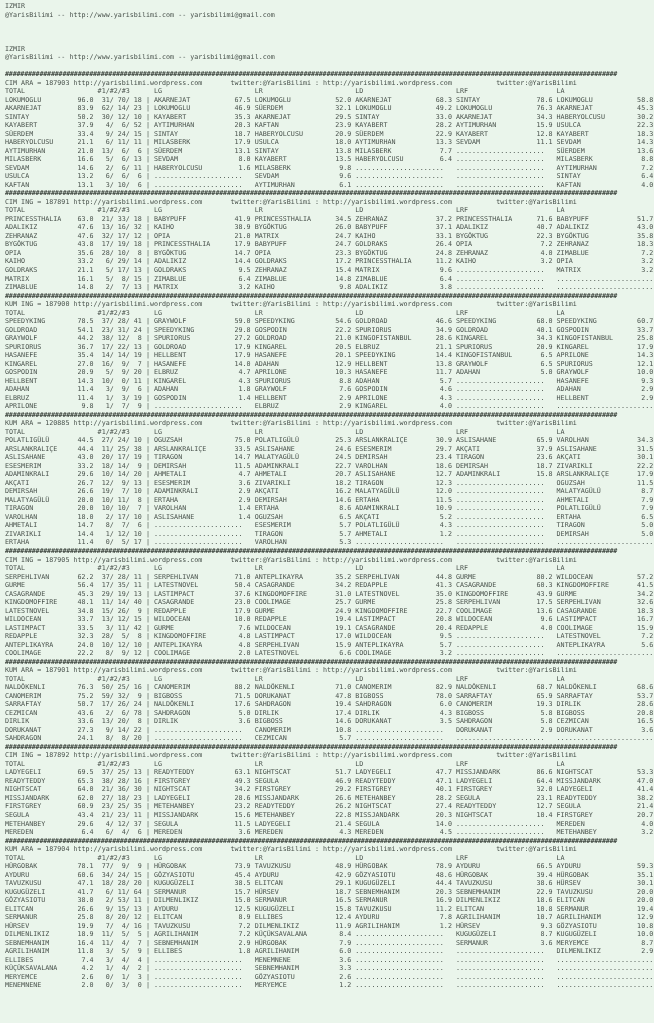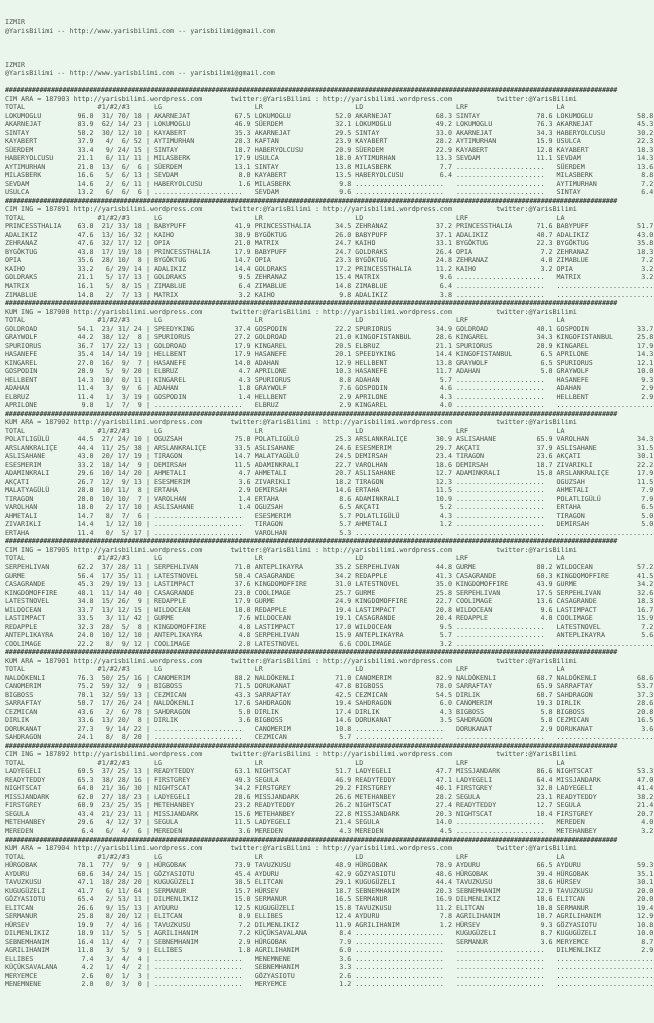--- a/index.html
+++ b/index.html
@@ -2,21 +2,21 @@
 <html><head>
 <meta charset="utf-8">
 <style>
   html,body{margin:0;padding:0;}
   body{
     width:654px;height:1023px;overflow:hidden;
     background:#eaf5eb;color:#47504a;
     font-family:"DejaVu Sans Mono","Liberation Mono",monospace;
     font-size:6.7px;line-height:8.52px;
   }
-  .report{padding:2px 0 0 5px;margin-top:16px;}
+  .report{padding:2px 0 0 5px;}
   .ln{white-space:pre;height:8.52px;overflow:hidden;}
   .sep{color:#3e463f;font-weight:bold;letter-spacing:-0.2px;}
 </style>
 </head>
 <body style="background: rgb(234, 245, 235); color: rgb(71, 80, 74);">
 
 <div class="report">
   <div class="ln">IZMIR</div>
   <div class="ln">@YarisBilimi -- http://www.yarisbilimi.com -- yarisbilimi@gmail.com</div>
   <div class="ln">&nbsp;</div>
@@ -33,60 +33,63 @@
         <div class="ln">LOKUMOGLU         96.0  31/ 70/ 18 | AKARNEJAT           67.5 LOKUMOGLU           52.0 AKARNEJAT           68.3 SINTAY              78.6 LOKUMOGLU           58.8 </div>
         <div class="ln">AKARNEJAT         83.9  62/ 14/ 23 | LOKUMOGLU           46.9 SÜERDEM             32.1 LOKUMOGLU           49.2 LOKUMOGLU           76.3 AKARNEJAT           45.3 </div>
         <div class="ln">SINTAY            50.2  30/ 12/ 10 | KAYABERT            35.3 AKARNEJAT           29.5 SINTAY              33.0 AKARNEJAT           34.3 HABERYOLCUSU        30.2 </div>
         <div class="ln">KAYABERT          37.9   4/  6/ 52 | AYTIMURHAN          20.3 KAFTAN              23.9 KAYABERT            28.2 AYTIMURHAN          15.9 USULCA              22.3 </div>
         <div class="ln">SÜERDEM           33.4   9/ 24/ 15 | SINTAY              18.7 HABERYOLCUSU        20.9 SÜERDEM             22.9 KAYABERT            12.8 KAYABERT            18.3 </div>
         <div class="ln">HABERYOLCUSU      21.1   6/ 11/ 11 | MILASBERK           17.9 USULCA              18.0 AYTIMURHAN          13.3 SEVDAM              11.1 SEVDAM              14.3 </div>
         <div class="ln">AYTIMURHAN        21.0  13/  6/  6 | SÜERDEM             13.1 SINTAY              13.8 MILASBERK            7.7 ......................   SÜERDEM             13.6 </div>
         <div class="ln">MILASBERK         16.6   5/  6/ 13 | SEVDAM               8.0 KAYABERT            13.5 HABERYOLCUSU         6.4 ......................   MILASBERK            8.8 </div>
         <div class="ln">SEVDAM            14.6   2/  6/ 11 | HABERYOLCUSU         1.6 MILASBERK            9.8 ......................   ......................   AYTIMURHAN           7.2 </div>
         <div class="ln">USULCA            13.2   6/  6/  6 | ......................   SEVDAM               9.6 ......................   ......................   SINTAY               6.4 </div>
+        <div class="ln">KAFTAN            13.1   3/ 10/  6 | ......................   AYTIMURHAN           6.1 ......................   ......................   KAFTAN               4.0 </div>
       </section>
       <section>
         <div class="ln sep">################################################################################################################################################################</div>
         <div class="ln">CIM ING = 187891 http://yarisbilimi.wordpress.com       twitter:@YarisBilimi : http://yarisbilimi.wordpress.com           twitter:@YarisBilimi</div>
         <div class="ln">TOTAL                  #1/#2/#3      LG                       LR                       LD                       LRF                      LA</div>
         <div class="ln">PRINCESSTHALIA    63.0  21/ 33/ 18 | BABYPUFF            41.9 PRINCESSTHALIA      34.5 ZEHRANAZ            37.2 PRINCESSTHALIA      71.6 BABYPUFF            51.7 </div>
         <div class="ln">ADALIKIZ          47.6  13/ 16/ 32 | KAIHO               38.9 BYGÖKTUG            26.0 BABYPUFF            37.1 ADALIKIZ            40.7 ADALIKIZ            43.0 </div>
         <div class="ln">ZEHRANAZ          47.6  32/ 17/ 12 | OPIA                21.0 MATRIX              24.7 KAIHO               33.1 BYGÖKTUG            22.3 BYGÖKTUG            35.8 </div>
         <div class="ln">BYGÖKTUG          43.8  17/ 19/ 18 | PRINCESSTHALIA      17.9 BABYPUFF            24.7 GOLDRAKS            26.4 OPIA                 7.2 ZEHRANAZ            18.3 </div>
         <div class="ln">OPIA              35.6  28/ 10/  8 | BYGÖKTUG            14.7 OPIA                23.3 BYGÖKTUG            24.8 ZEHRANAZ             4.0 ZIMABLUE             7.2 </div>
         <div class="ln">KAIHO             33.2   6/ 29/ 14 | ADALIKIZ            14.4 GOLDRAKS            17.2 PRINCESSTHALIA      11.2 KAIHO                3.2 OPIA                 3.2 </div>
         <div class="ln">GOLDRAKS          21.1   5/ 17/ 13 | GOLDRAKS             9.5 ZEHRANAZ            15.4 MATRIX               9.6 ......................   MATRIX               3.2 </div>
         <div class="ln">MATRIX            16.1   5/  8/ 15 | ZIMABLUE             6.4 ZIMABLUE            14.8 ZIMABLUE             6.4 ......................   ..........................</div>
         <div class="ln">ZIMABLUE          14.8   2/  7/ 13 | MATRIX               3.2 KAIHO                9.8 ADALIKIZ             3.8 ......................   ..........................</div>
       </section>
       <section>
         <div class="ln sep">################################################################################################################################################################</div>
         <div class="ln">KUM ING = 187900 http://yarisbilimi.wordpress.com       twitter:@YarisBilimi : http://yarisbilimi.wordpress.com           twitter:@YarisBilimi</div>
         <div class="ln">TOTAL                  #1/#2/#3      LG                       LR                       LD                       LRF                      LA</div>
-        <div class="ln">GOLDROAD          54.1  23/ 31/ 24 | SPEEDYKING          37.4 GOSPODIN            22.2 SPURIORUS           34.9 GOLDROAD            40.1 GOSPODIN            33.7 </div>
+        <div class="ln">SPEEDYKING        78.5  37/ 28/ 41 | GRAYWOLF            59.0 SPEEDYKING          54.6 GOLDROAD            46.6 SPEEDYKING          68.0 SPEEDYKING          60.7 </div>
+        <div class="ln">GOLDROAD          54.1  23/ 31/ 24 | SPEEDYKING          29.8 GOSPODIN            22.2 SPURIORUS           34.9 GOLDROAD            40.1 GOSPODIN            33.7 </div>
         <div class="ln">GRAYWOLF          44.2  38/ 12/  8 | SPURIORUS           27.2 GOLDROAD            21.0 KINGOFISTANBUL      28.6 KINGAREL            34.3 KINGOFISTANBUL      25.8 </div>
         <div class="ln">SPURIORUS         36.7  17/ 22/ 13 | GOLDROAD            17.9 KINGAREL            20.5 ELBRUZ              21.1 SPURIORUS           20.9 KINGAREL            17.9 </div>
         <div class="ln">HASANEFE          35.4  14/ 14/ 19 | HELLBENT            17.9 HASANEFE            20.1 SPEEDYKING          14.4 KINGOFISTANBUL       6.5 APRILONE            14.3 </div>
         <div class="ln">KINGAREL          27.0  16/  9/  7 | HASANEFE            14.0 ADAHAN              12.9 HELLBENT            13.8 GRAYWOLF             6.5 SPURIORUS           12.1 </div>
         <div class="ln">GOSPODIN          20.9   5/  9/ 20 | ELBRUZ               4.7 APRILONE            10.3 HASANEFE            11.7 ADAHAN               5.0 GRAYWOLF            10.0 </div>
         <div class="ln">HELLBENT          14.3  10/  0/ 11 | KINGAREL             4.3 SPURIORUS            8.8 ADAHAN               5.7 ......................   HASANEFE             9.3 </div>
         <div class="ln">ADAHAN            11.4   3/  9/  6 | ADAHAN               1.8 GRAYWOLF             7.6 GOSPODIN             4.6 ......................   ADAHAN               2.9 </div>
         <div class="ln">ELBRUZ            11.4   1/  3/ 19 | GOSPODIN             1.4 HELLBENT             2.9 APRILONE             4.3 ......................   HELLBENT             2.9 </div>
         <div class="ln">APRILONE           9.8   1/  7/  9 | ......................   ELBRUZ               2.9 KINGAREL             4.0 ......................   ..........................</div>
       </section>
       <section>
         <div class="ln sep">################################################################################################################################################################</div>
-        <div class="ln">KUM ARA = 187902 http://yarisbilimi.wordpress.com       twitter:@YarisBilimi : http://yarisbilimi.wordpress.com           twitter:@YarisBilimi</div>
+        <div class="ln">KUM ARA = 120885 http://yarisbilimi.wordpress.com       twitter:@YarisBilimi : http://yarisbilimi.wordpress.com           twitter:@YarisBilimi</div>
         <div class="ln">TOTAL                  #1/#2/#3      LG                       LR                       LD                       LRF                      LA</div>
         <div class="ln">POLATLIGÜLÜ       44.5  27/ 24/ 10 | OGUZSAH             75.0 POLATLIGÜLÜ         25.3 ARSLANKRALIÇE       30.9 ASLISAHANE          65.9 VAROLHAN            34.3 </div>
         <div class="ln">ARSLANKRALIÇE     44.4  11/ 25/ 38 | ARSLANKRALIÇE       33.5 ASLISAHANE          24.6 ESESMERIM           29.7 AKÇATI              37.9 ASLISAHANE          31.5 </div>
         <div class="ln">ASLISAHANE        43.0  20/ 17/ 19 | TIRAGON             14.7 MALATYAGÜLÜ         24.5 DEMIRSAH            23.4 TIRAGON             23.6 AKÇATI              30.1 </div>
         <div class="ln">ESESMERIM         33.2  18/ 14/  9 | DEMIRSAH            11.5 ADAMINKRALI         22.7 VAROLHAN            18.6 DEMIRSAH            18.7 ZIVARIKLI           22.2 </div>
         <div class="ln">ADAMINKRALI       29.6  10/ 14/ 20 | AHMETALI             4.7 AHMETALI            20.7 ASLISAHANE          12.7 ADAMINKRALI         15.8 ARSLANKRALIÇE       17.9 </div>
         <div class="ln">AKÇATI            26.7  12/  9/ 13 | ESESMERIM            3.6 ZIVARIKLI           18.2 TIRAGON             12.3 ......................   OGUZSAH             11.5 </div>
+        <div class="ln">DEMIRSAH          26.6  19/  7/ 10 | ADAMINKRALI          2.9 AKÇATI              16.2 MALATYAGÜLÜ         12.0 ......................   MALATYAGÜLÜ          8.7 </div>
         <div class="ln">MALATYAGÜLÜ       20.0  10/ 11/  8 | ERTAHA               2.9 DEMIRSAH            14.6 ERTAHA              11.5 ......................   AHMETALI             7.9 </div>
         <div class="ln">TIRAGON           20.0  10/ 10/  7 | VAROLHAN             1.4 ERTAHA               8.6 ADAMINKRALI         10.9 ......................   POLATLIGÜLÜ          7.9 </div>
         <div class="ln">VAROLHAN          18.0   2/ 17/ 10 | ASLISAHANE           1.4 OGUZSAH              6.5 AKÇATI               5.2 ......................   ERTAHA               6.5 </div>
         <div class="ln">AHMETALI          14.7   8/  7/  6 | ......................   ESESMERIM            5.7 POLATLIGÜLÜ          4.3 ......................   TIRAGON              5.0 </div>
         <div class="ln">ZIVARIKLI         14.4   1/ 12/ 10 | ......................   TIRAGON              5.7 AHMETALI             1.2 ......................   DEMIRSAH             5.0 </div>
         <div class="ln">ERTAHA            11.4   0/  5/ 17 | ......................   VAROLHAN             5.3 ......................   ......................   ..........................</div>
       </section>
       <section>
         <div class="ln sep">################################################################################################################################################################</div>
         <div class="ln">CIM ING = 187905 http://yarisbilimi.wordpress.com       twitter:@YarisBilimi : http://yarisbilimi.wordpress.com           twitter:@YarisBilimi</div>
@@ -101,21 +104,20 @@
         <div class="ln">REDAPPLE          32.3  28/  5/  8 | KINGDOMOFFIRE        4.8 LASTIMPACT          17.0 WILDOCEAN            9.5 ......................   LATESTNOVEL          7.2 </div>
         <div class="ln">ANTEPLIKAYRA      24.0  10/ 12/ 10 | ANTEPLIKAYRA         4.8 SERPEHLIVAN         15.9 ANTEPLIKAYRA         5.7 ......................   ANTEPLIKAYRA         5.6 </div>
         <div class="ln">COOLIMAGE         22.2   8/  9/ 12 | COOLIMAGE            2.0 LATESTNOVEL          6.6 COOLIMAGE            3.2 ......................   ..........................</div>
       </section>
       <section>
         <div class="ln sep">################################################################################################################################################################</div>
         <div class="ln">KUM ARA = 187901 http://yarisbilimi.wordpress.com       twitter:@YarisBilimi : http://yarisbilimi.wordpress.com           twitter:@YarisBilimi</div>
         <div class="ln">TOTAL                  #1/#2/#3      LG                       LR                       LD                       LRF                      LA</div>
         <div class="ln">NALDÖKENLI        76.3  50/ 25/ 16 | CANOMERIM           88.2 NALDÖKENLI          71.0 CANOMERIM           82.9 NALDÖKENLI          68.7 NALDÖKENLI          68.6 </div>
         <div class="ln">CANOMERIM         75.2  59/ 32/  9 | BIGBOSS             71.5 DORUKANAT           47.8 BIGBOSS             78.0 SARRAFTAY           65.9 SARRAFTAY           53.7 </div>
-        <div class="ln">BIGBOSS           70.1  32/ 59/ 13 | CEZMICAN            43.3 SARRAFTAY           42.5 CEZMICAN            54.5 DIRLIK              60.7 SAHDRAGON           37.3 </div>
         <div class="ln">SARRAFTAY         50.7  17/ 26/ 24 | NALDÖKENLI          17.6 SAHDRAGON           19.4 SAHDRAGON            6.0 CANOMERIM           19.3 DIRLIK              28.6 </div>
         <div class="ln">CEZMICAN          43.6   2/  6/ 78 | SAHDRAGON            5.0 DIRLIK              17.4 DIRLIK               4.3 BIGBOSS              5.8 BIGBOSS             20.8 </div>
         <div class="ln">DIRLIK            33.6  13/ 20/  8 | DIRLIK               3.6 BIGBOSS             14.6 DORUKANAT            3.5 SAHDRAGON            5.8 CEZMICAN            16.5 </div>
         <div class="ln">DORUKANAT         27.3   9/ 14/ 22 | ......................   CANOMERIM           10.8 ......................   DORUKANAT            2.9 DORUKANAT            3.6 </div>
         <div class="ln">SAHDRAGON         24.1   8/  8/ 20 | ......................   CEZMICAN             5.7 ......................   ......................   ..........................</div>
       </section>
       <section>
         <div class="ln sep">################################################################################################################################################################</div>
         <div class="ln">CIM ING = 187892 http://yarisbilimi.wordpress.com       twitter:@YarisBilimi : http://yarisbilimi.wordpress.com           twitter:@YarisBilimi</div>
         <div class="ln">TOTAL                  #1/#2/#3      LG                       LR                       LD                       LRF                      LA</div>
@@ -129,21 +131,21 @@
         <div class="ln">MEREDEN            6.4   6/  4/  6 | MEREDEN              3.6 MEREDEN              4.3 MEREDEN              4.5 ......................   METEHANBEY           3.2 </div>
       </section>
       <section>
         <div class="ln sep">################################################################################################################################################################</div>
         <div class="ln">KUM ARA = 187904 http://yarisbilimi.wordpress.com       twitter:@YarisBilimi : http://yarisbilimi.wordpress.com           twitter:@YarisBilimi</div>
         <div class="ln">TOTAL                  #1/#2/#3      LG                       LR                       LD                       LRF                      LA</div>
         <div class="ln">HÜRGOBAK          78.1  77/  9/  9 | HÜRGOBAK            73.9 TAVUZKUSU           48.9 HÜRGOBAK            78.9 AYDURU              66.5 AYDURU              59.3 </div>
         <div class="ln">AYDURU            60.6  34/ 24/ 15 | GÖZYASIOTU          45.4 AYDURU              42.9 GÖZYASIOTU          48.6 HÜRGOBAK            39.4 HÜRGOBAK            35.1 </div>
         <div class="ln">TAVUZKUSU         47.1  18/ 28/ 20 | KUGUGÜZELI          38.5 ELITCAN             29.1 KUGUGÜZELI          44.4 TAVUZKUSU           38.6 HÜRSEV              30.1 </div>
         <div class="ln">KUGUGÜZELI        41.7   6/ 11/ 64 | SERMANUR            15.7 HÜRSEV              18.7 SEBNEMHANIM         20.3 SEBNEMHANIM         22.9 TAVUZKUSU           20.0 </div>
-        <div class="ln">GÖZYASIOTU        65.4   2/ 53/ 11 | DILMENLIKIZ         15.0 SERMANUR            16.5 SERMANUR            16.9 DILMENLIKIZ         18.6 ELITCAN             20.0 </div>
+        <div class="ln">GÖZYASIOTU        38.0   2/ 53/ 11 | DILMENLIKIZ         15.0 SERMANUR            16.5 SERMANUR            16.9 DILMENLIKIZ         18.6 ELITCAN             20.0 </div>
         <div class="ln">ELITCAN           26.6   9/ 15/ 13 | AYDURU              12.5 KUGUGÜZELI          15.8 TAVUZKUSU           11.2 ELITCAN             10.8 SERMANUR            19.4 </div>
         <div class="ln">SERMANUR          25.8   8/ 20/ 12 | ELITCAN              8.9 ELLIBES             12.4 AYDURU               7.8 AGRILIHANIM         10.7 AGRILIHANIM         12.9 </div>
         <div class="ln">HÜRSEV            19.9   7/  4/ 16 | TAVUZKUSU            7.2 DILMENLIKIZ         11.9 AGRILIHANIM          1.2 HÜRSEV               9.3 GÖZYASIOTU          10.8 </div>
         <div class="ln">DILMENLIKIZ       18.9  11/  5/  5 | AGRILIHANIM          7.2 KÜÇÜKSAVALANA        8.4 ......................   KUGUGÜZELI           8.7 KUGUGÜZELI          10.0 </div>
         <div class="ln">SEBNEMHANIM       16.4  11/  4/  7 | SEBNEMHANIM          2.9 HÜRGOBAK             7.9 ......................   SERMANUR             3.6 MERYEMCE             8.7 </div>
         <div class="ln">AGRILIHANIM       11.8   3/  5/  9 | ELLIBES              1.8 AGRILIHANIM          6.0 ......................   ......................   DILMENLIKIZ          2.9 </div>
         <div class="ln">ELLIBES            7.4   3/  4/  4 | ......................   MENEMNENE            3.6 ......................   ......................   ..........................</div>
         <div class="ln">KÜÇÜKSAVALANA      4.2   1/  4/  2 | ......................   SEBNEMHANIM          3.3 ......................   ......................   ..........................</div>
         <div class="ln">MERYEMCE           2.6   0/  1/  3 | ......................   GÖZYASIOTU           2.6 ......................   ......................   ..........................</div>
         <div class="ln">MENEMNENE          2.0   0/  3/  0 | ......................   MERYEMCE             1.2 ......................   ......................   ..........................</div>

